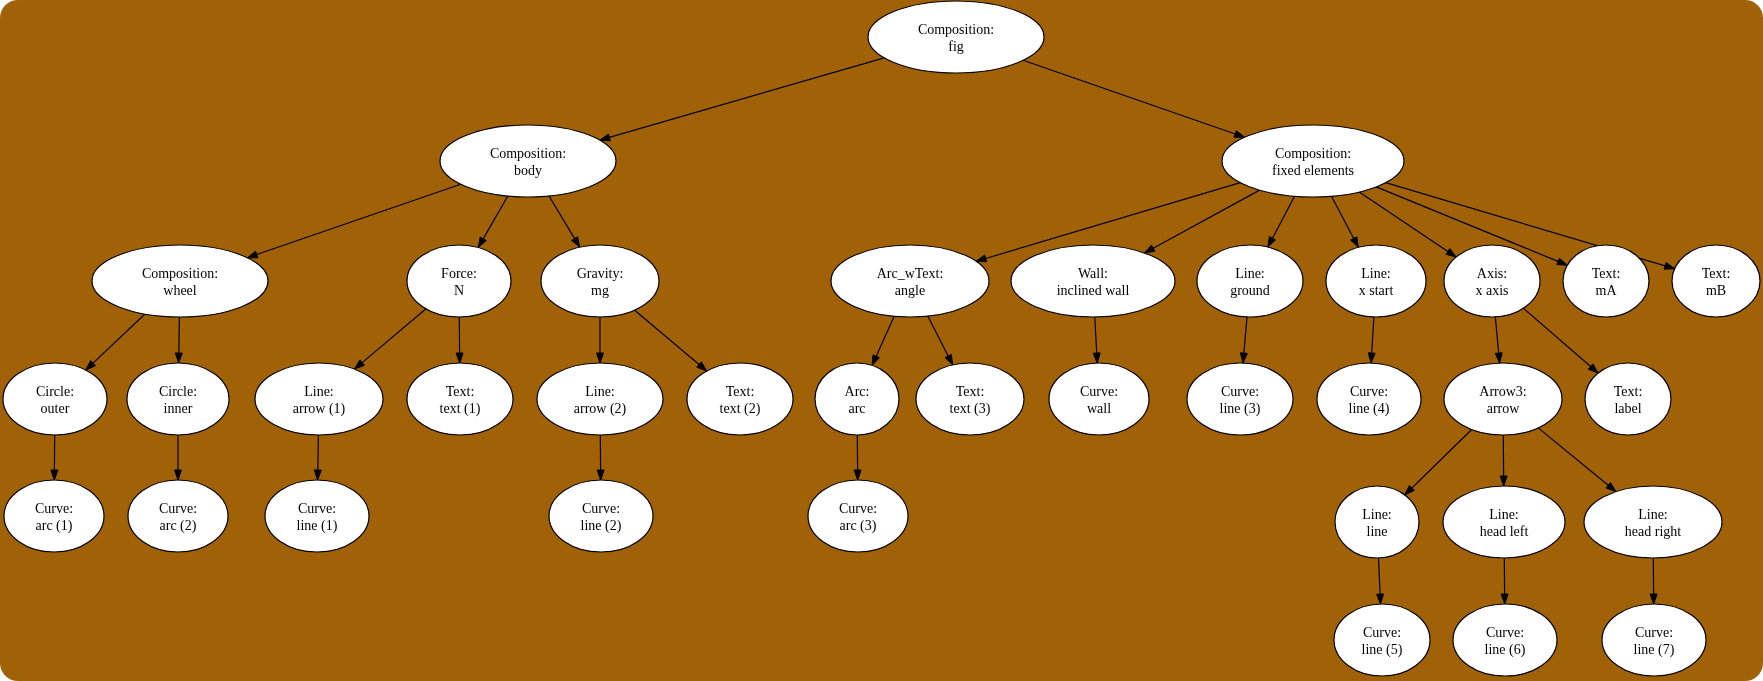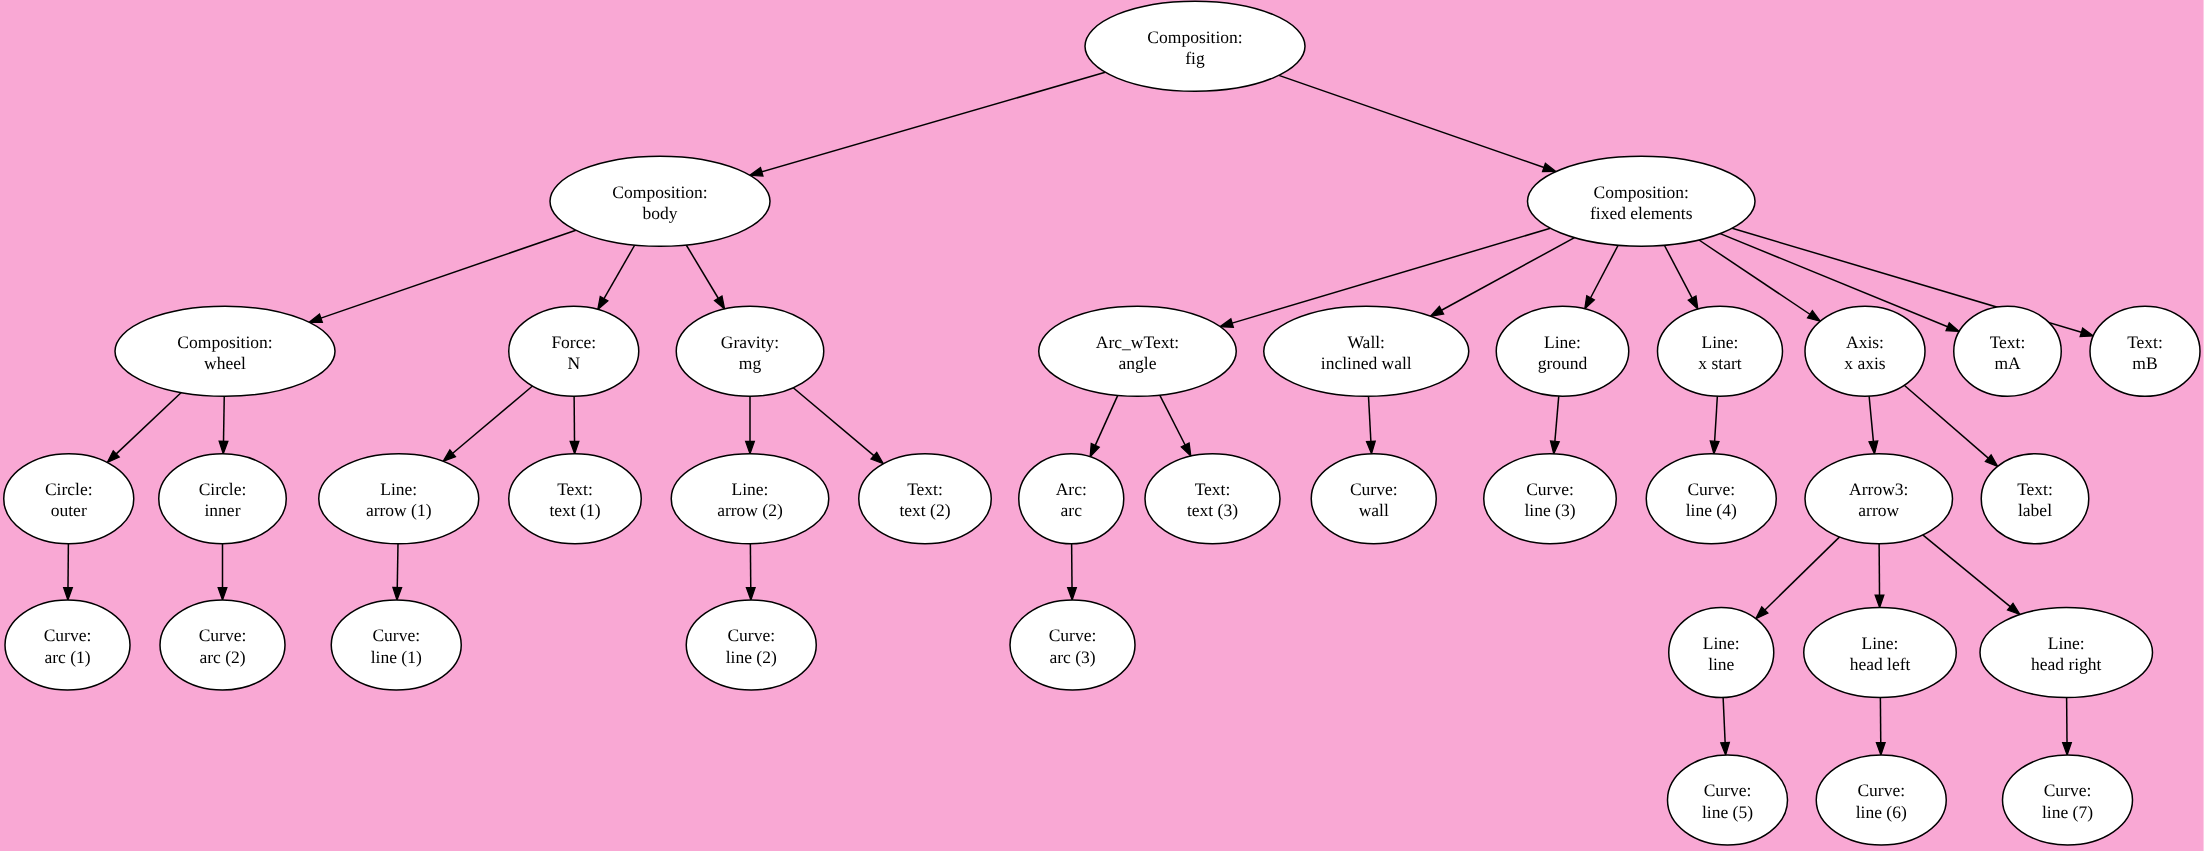--- a/index.html
+++ b/index.html
@@ -3,22 +3,23 @@
 <meta charset="utf-8">
 <style>
   html, body {
     margin: 0;
     padding: 0;
     background: #ffffff;
   }
   .canvas {
     width: 1763px;
     height: 681px;
-    background: #f9a8d4;
+    background: #a16207;
     overflow: hidden;
+    border-radius: 18px;
   }
   svg text {
     font-family: "Liberation Serif", "DejaVu Serif", serif;
     font-size: 14px;
     fill: #000000;
   }
 </style>
 </head>
 <body>
 

